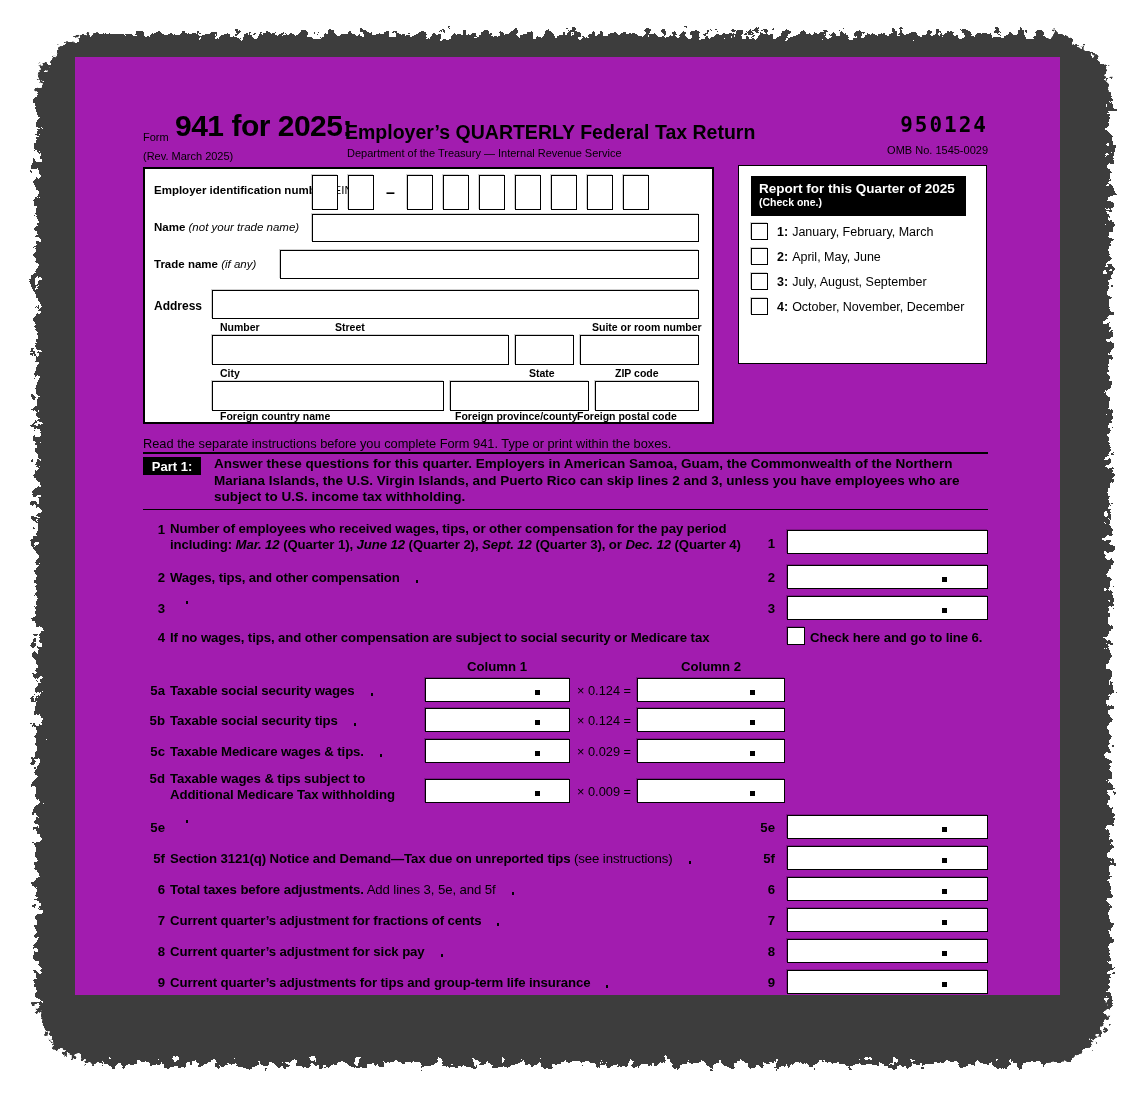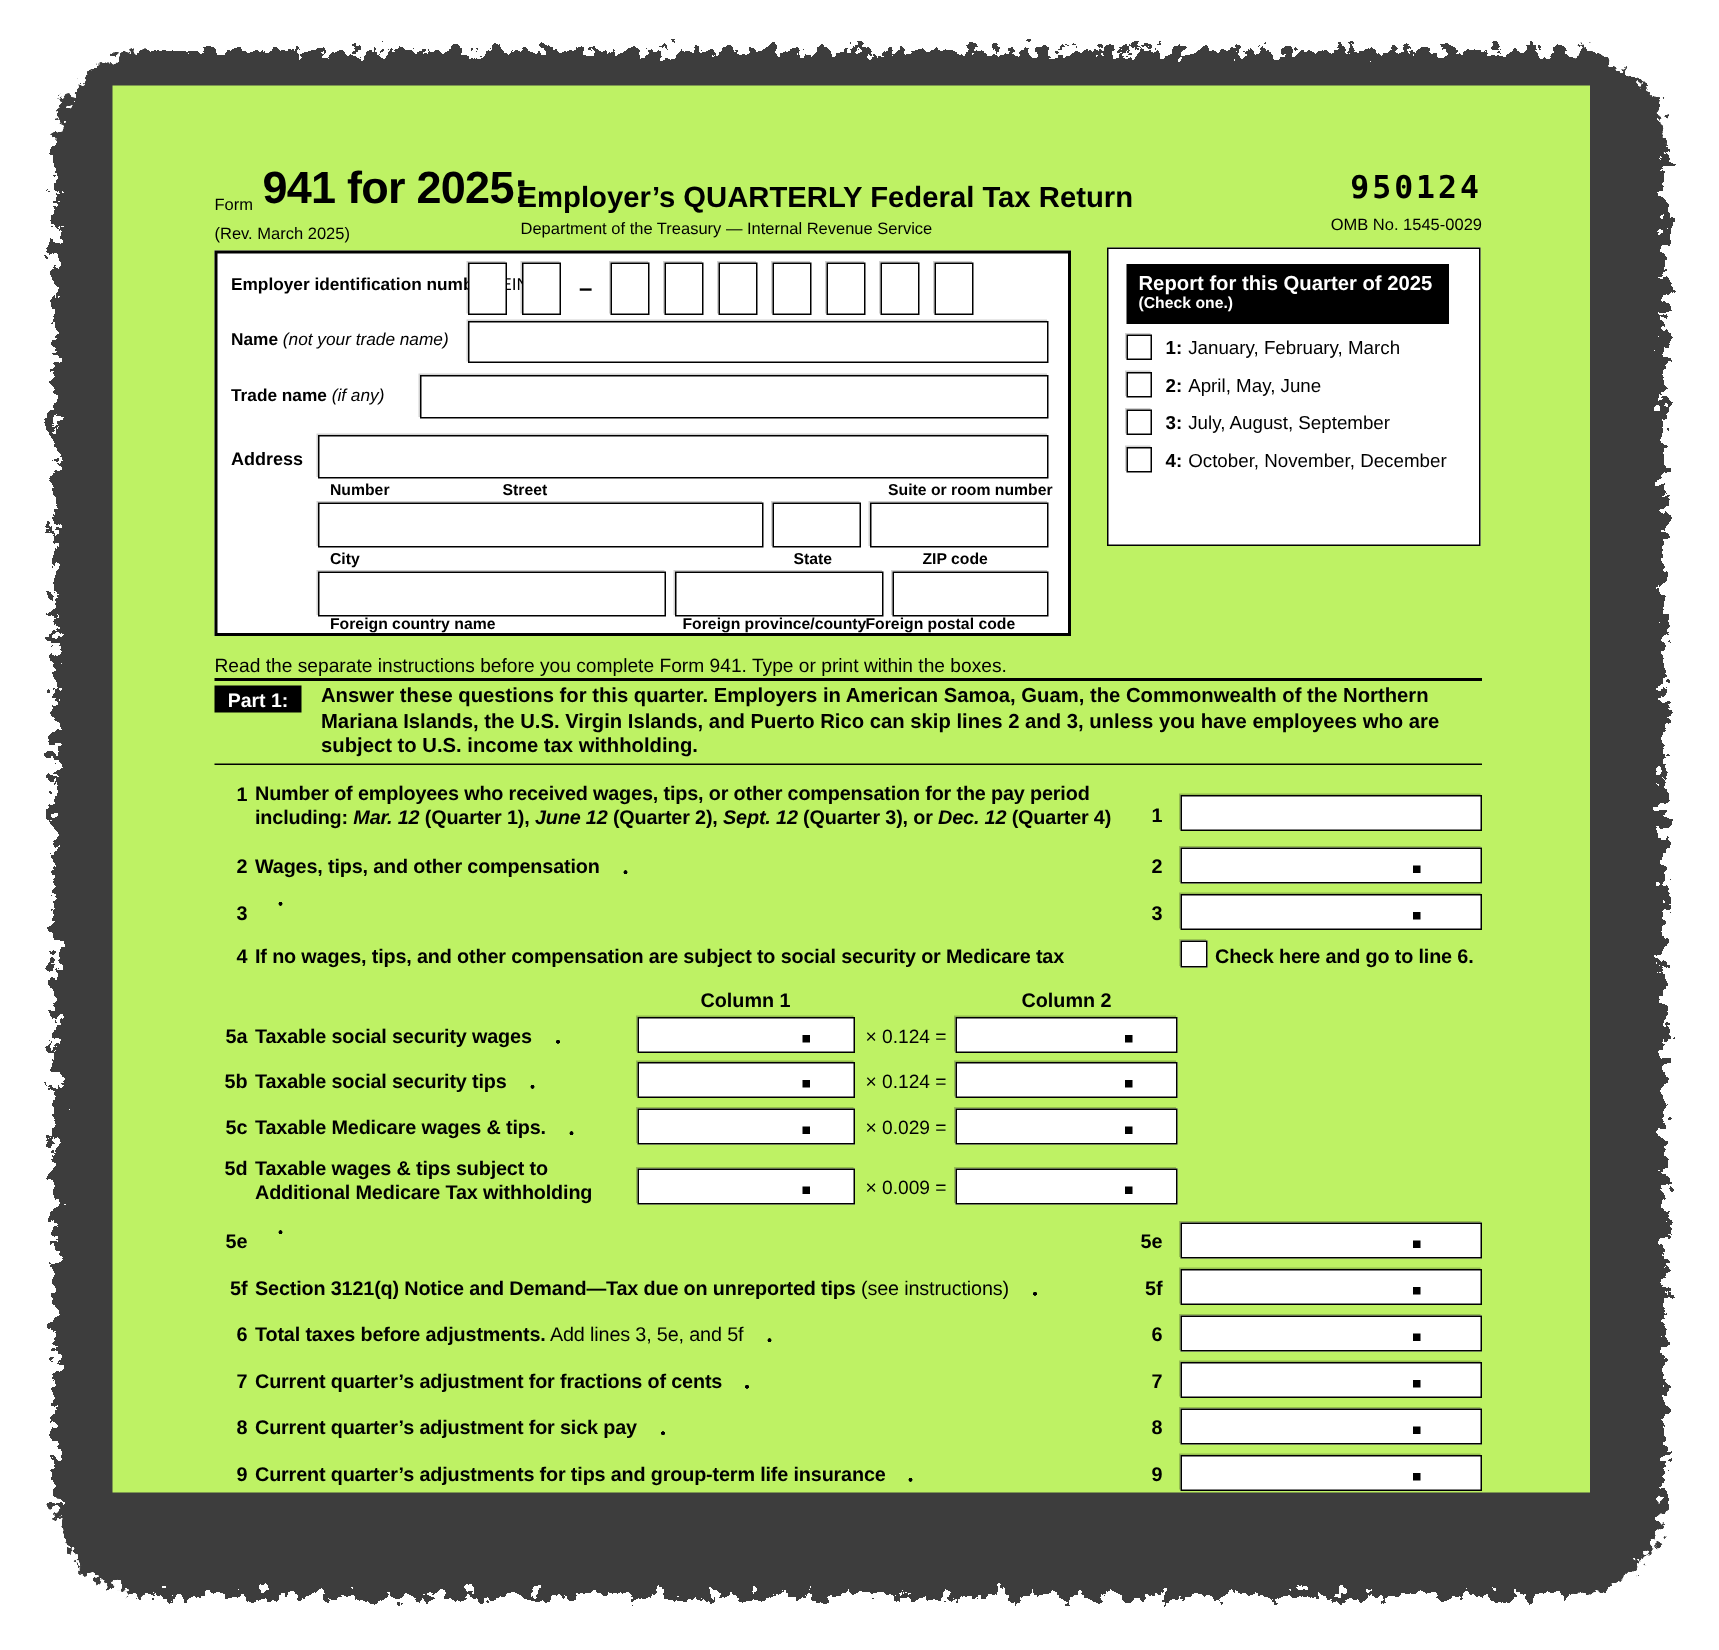--- a/index.html
+++ b/index.html
@@ -1,20 +1,20 @@
 <!DOCTYPE html>
 <html><head>
 <meta charset="utf-8">
 <style>
   html,body{margin:0;padding:0;background:#fff;width:1146px;height:1100px;overflow:hidden;
     font-family:"Liberation Sans",sans-serif;color:#000;}
   .stage{position:relative;width:1146px;height:1100px;}
   .shadow{position:absolute;left:36px;top:34px;width:1074px;height:1030px;background:#3c3c3c;
     border-radius:64px;filter:url(#roughen);}
-  .paper{position:absolute;left:75px;top:57px;width:985px;height:938px;background:#bef264;}
+  .paper{position:absolute;left:75px;top:57px;width:985px;height:938px;background:#a21caf;}
   .abs{position:absolute;}
   .seg-i{font-style:italic;}
   .seg-r{font-weight:normal;}
   .rule{position:absolute;background:#000;}
   
   .form-word{font-size:11px;}
   .form-big{font-size:30px;font-weight:bold;letter-spacing:-0.5px;}
   .rev{font-size:11px;}
   .main-title{font-size:19.5px;font-weight:bold;text-align:right;}
   .dept{font-size:11px;}

